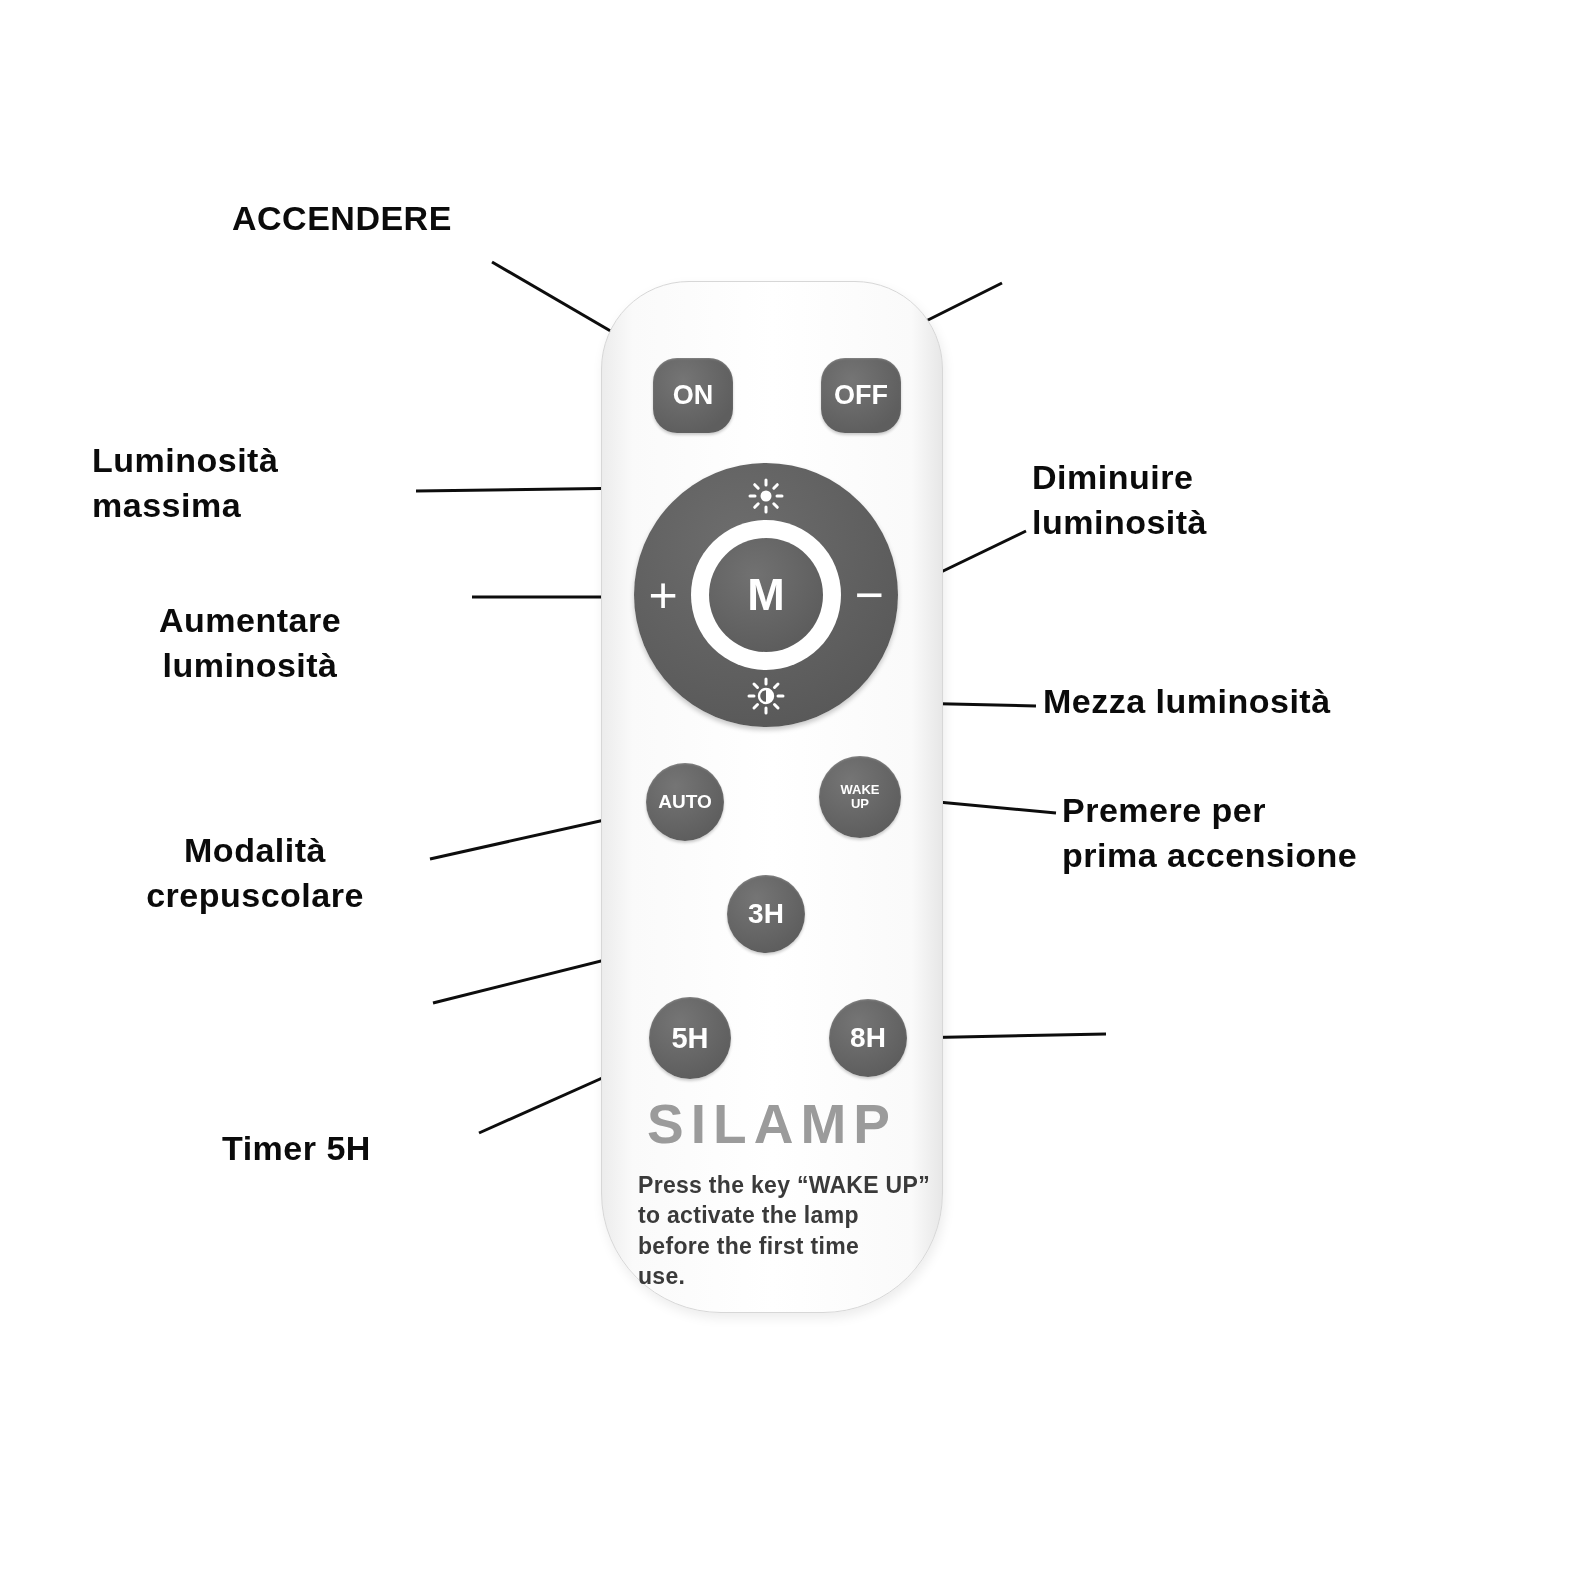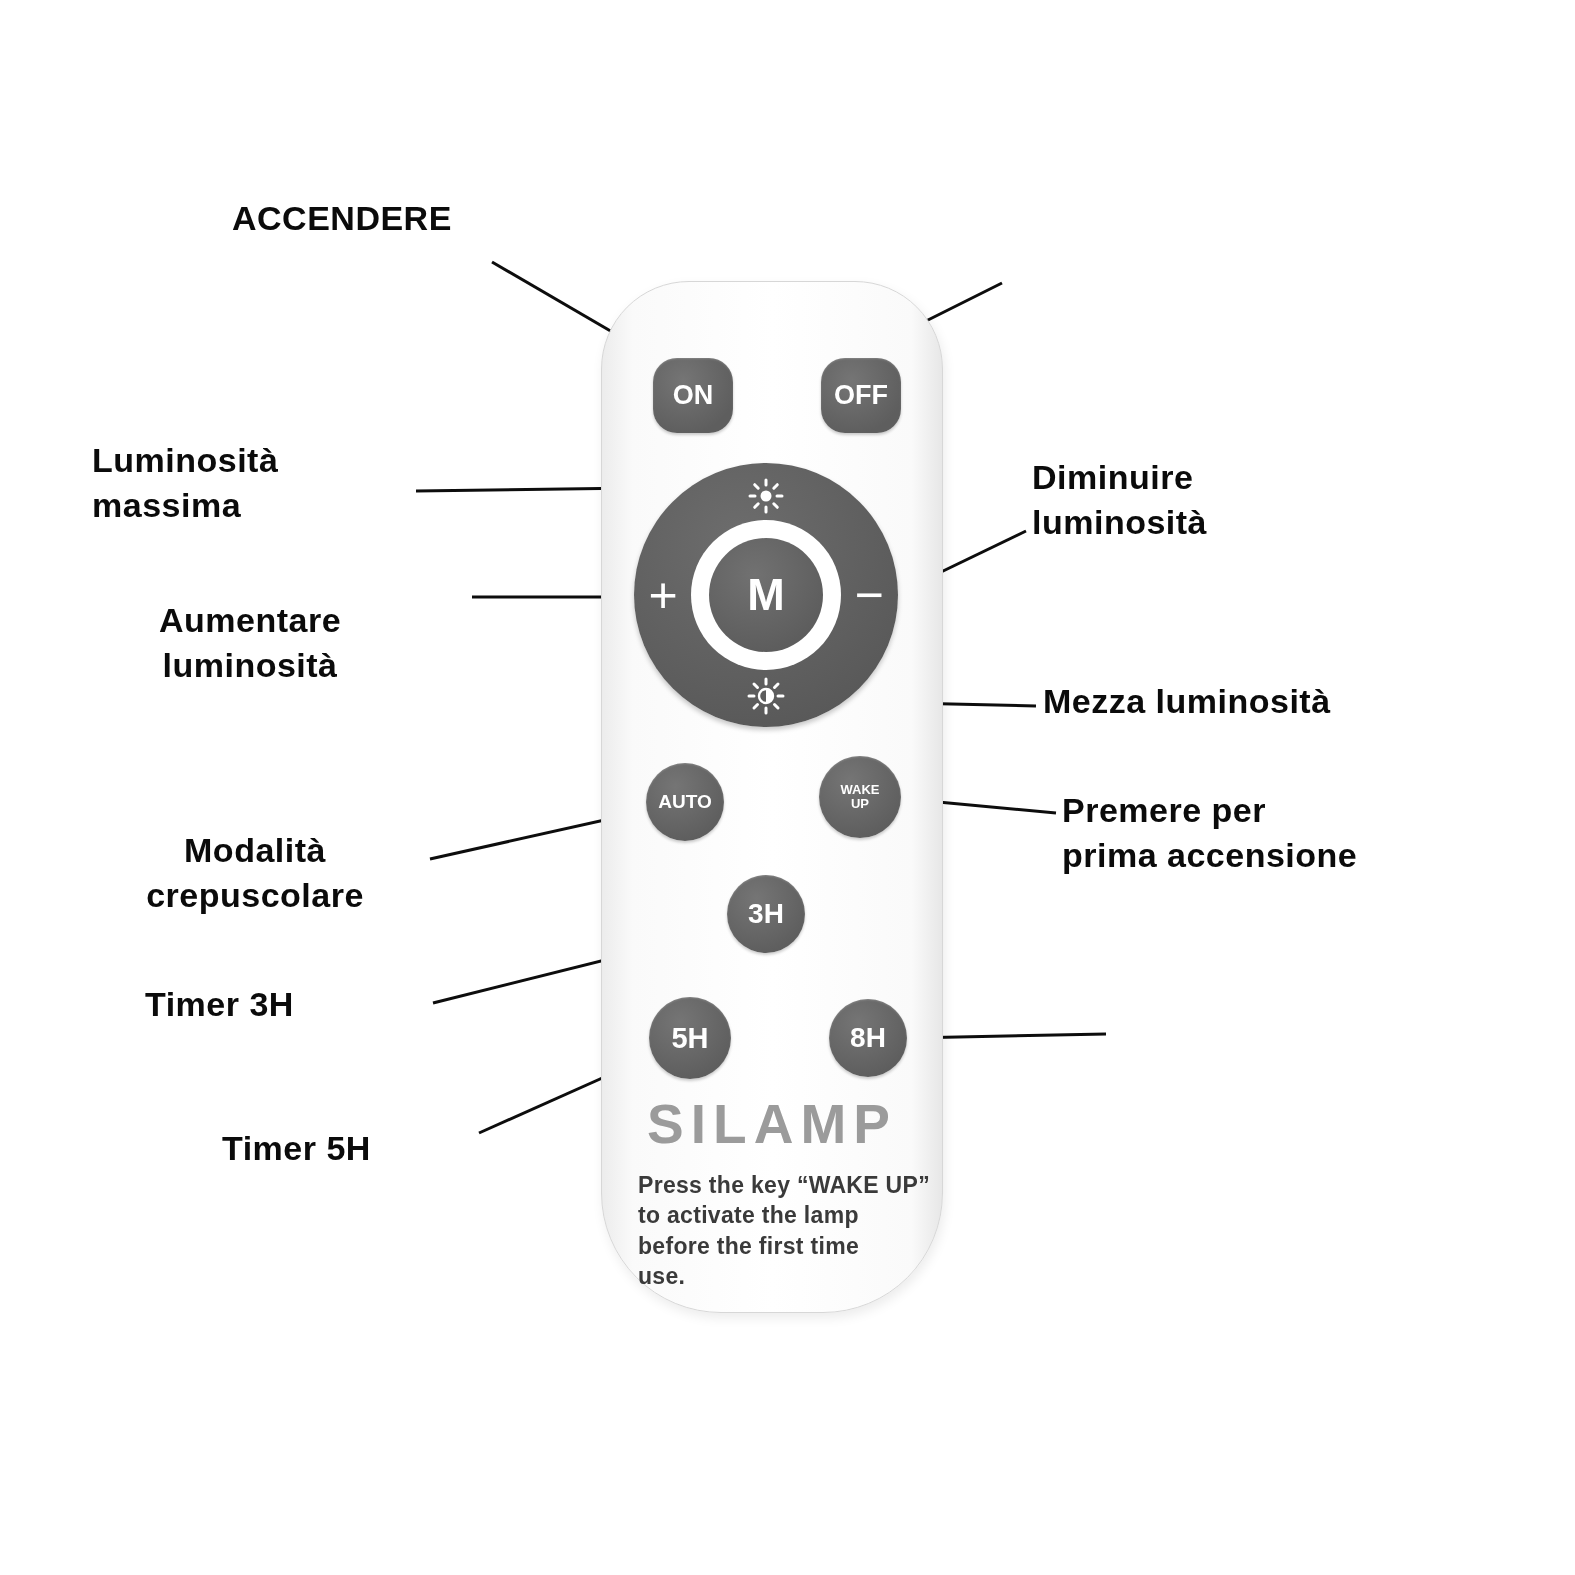--- a/index.html
+++ b/index.html
@@ -115,21 +115,20 @@
 massima</div>
   <div class="annotation center" style="left:85px; top:598px; width:330px;">Aumentare
 luminosità</div>
   <div class="annotation" style="left:1032px; top:455px;">Diminuire
 luminosità</div>
   <div class="annotation" style="left:1043px; top:679px;">Mezza luminosità</div>
   <div class="annotation" style="left:1062px; top:788px;">Premere per
 prima accensione</div>
   <div class="annotation center" style="left:80px; top:828px; width:350px;">Modalità
 crepuscolare</div>
-  <div class="annotation" style="left:145px; top:982px;">Timer 3H</div>
   <div class="annotation" style="left:212px; top:1126px;margin-left:10px;">Timer 5H</div>
 
   <div class="remote">
 
     <div class="btn square btn-on">ON</div>
     <div class="btn square btn-off">OFF</div>
 
     <div class="pad">
       <span class="pad-sun-top">
         <svg viewBox="-21 -21 42 42" width="42" height="42">

